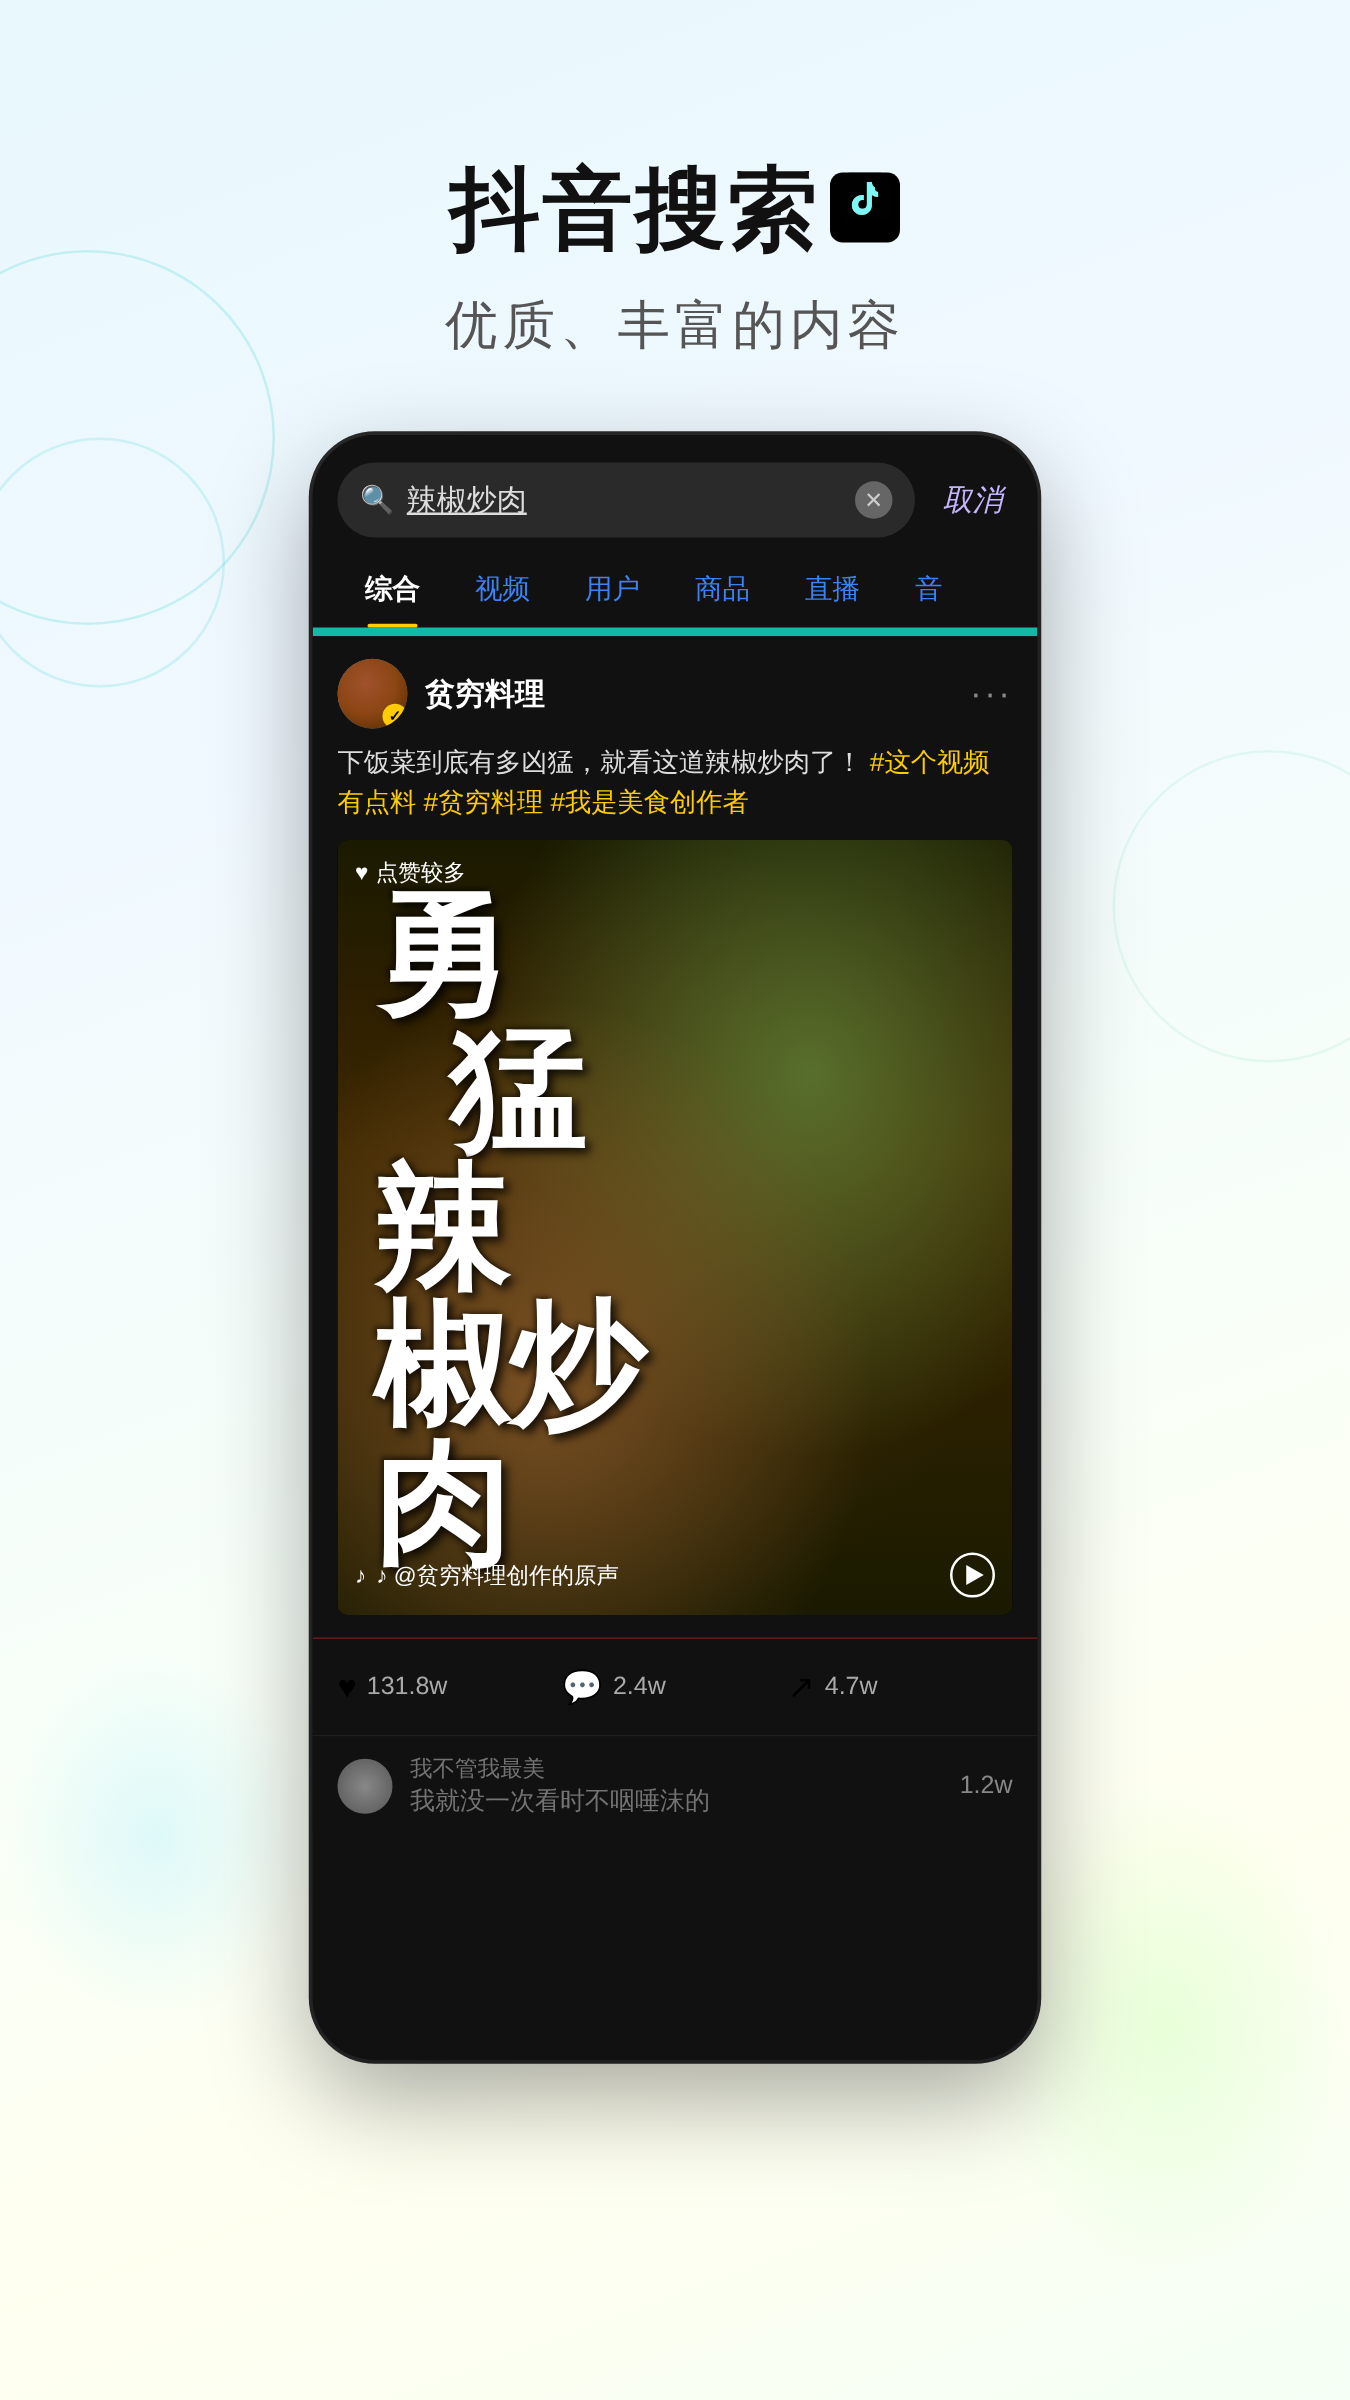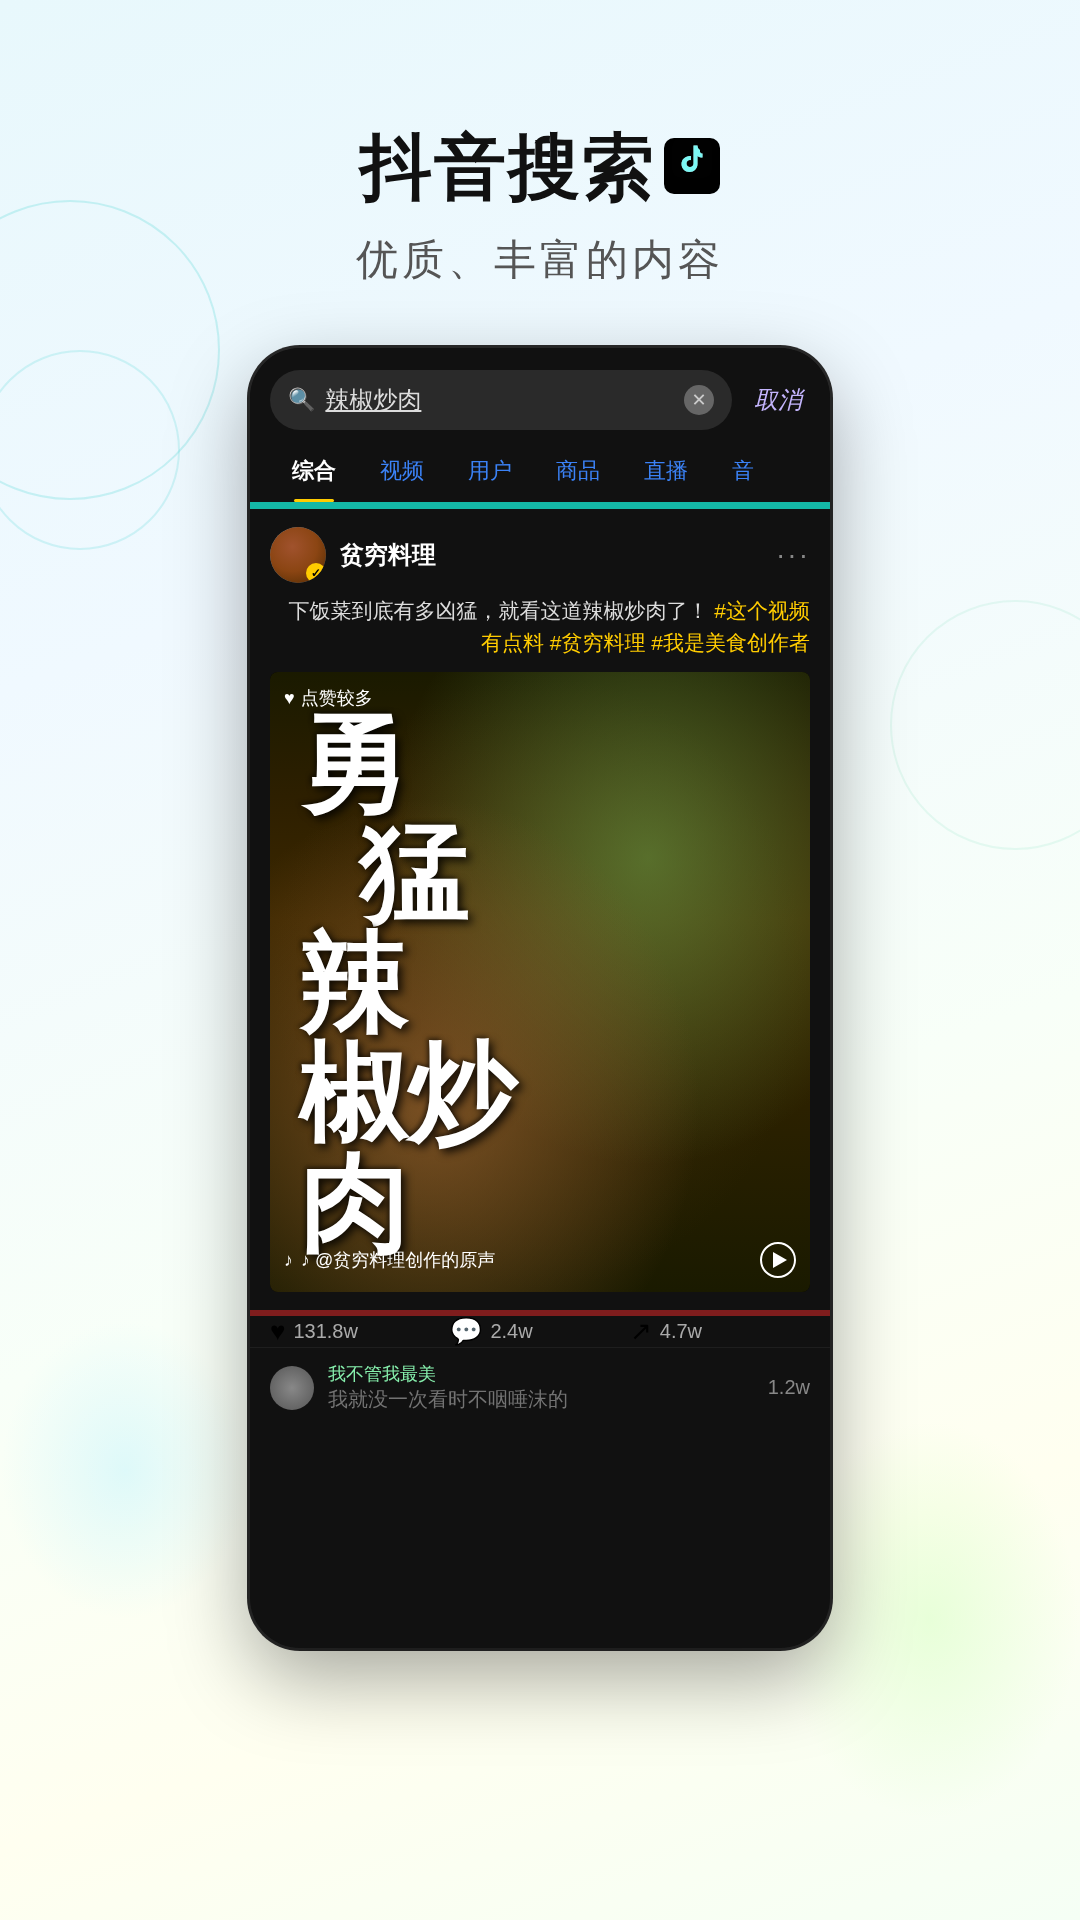--- a/index.html
+++ b/index.html
@@ -236,21 +236,20 @@
       font-size: 28px;
       letter-spacing: 2px;
     }
 
     
     .post-text {
       color: #ddd;
       font-size: 21px;
       line-height: 1.5;
       margin-bottom: 14px;
-      text-align: right;
     }
     .post-text .tag {
       color: #ffcc00;
     }
 
     
     .video-thumb {
       width: 100%;
       height: 620px;
       background: #000;
@@ -343,22 +342,22 @@
       border-bottom: 8px solid transparent;
       border-left: 14px solid #fff;
       margin-left: 3px;
     }
 
     
     .stats-bar {
       background: #111;
       display: flex;
       gap: 0;
-      padding: 0 20px;
-      border-top: 6px solid #7f1d1d;
+      padding: 23px 20px;
+      border-top: 1px solid #7f1d1d;
     }
     .stat-item {
       display: flex;
       align-items: center;
       gap: 8px;
       flex: 1;
     }
     .stat-icon {
       font-size: 26px;
     }
@@ -532,21 +531,21 @@
         </div>
         <div class="stat-item">
           <span class="stat-icon">↗</span>
           <span class="stat-num">4.7w</span>
         </div>
       </div>
 
       <div class="comment-row">
         <div class="comment-avatar"></div>
         <div>
-          <div style="color:#86efac;font-size:18px;">我不管我最美</div>
+          <div style="color:#737373;font-size:18px;">我不管我最美</div>
           <div class="comment-text">我就没一次看时不咽唾沫的</div>
         </div>
         <span class="comment-count">1.2w</span>
       </div>
 
     </div>
   </div>
 </div>
 
 </body></html>

